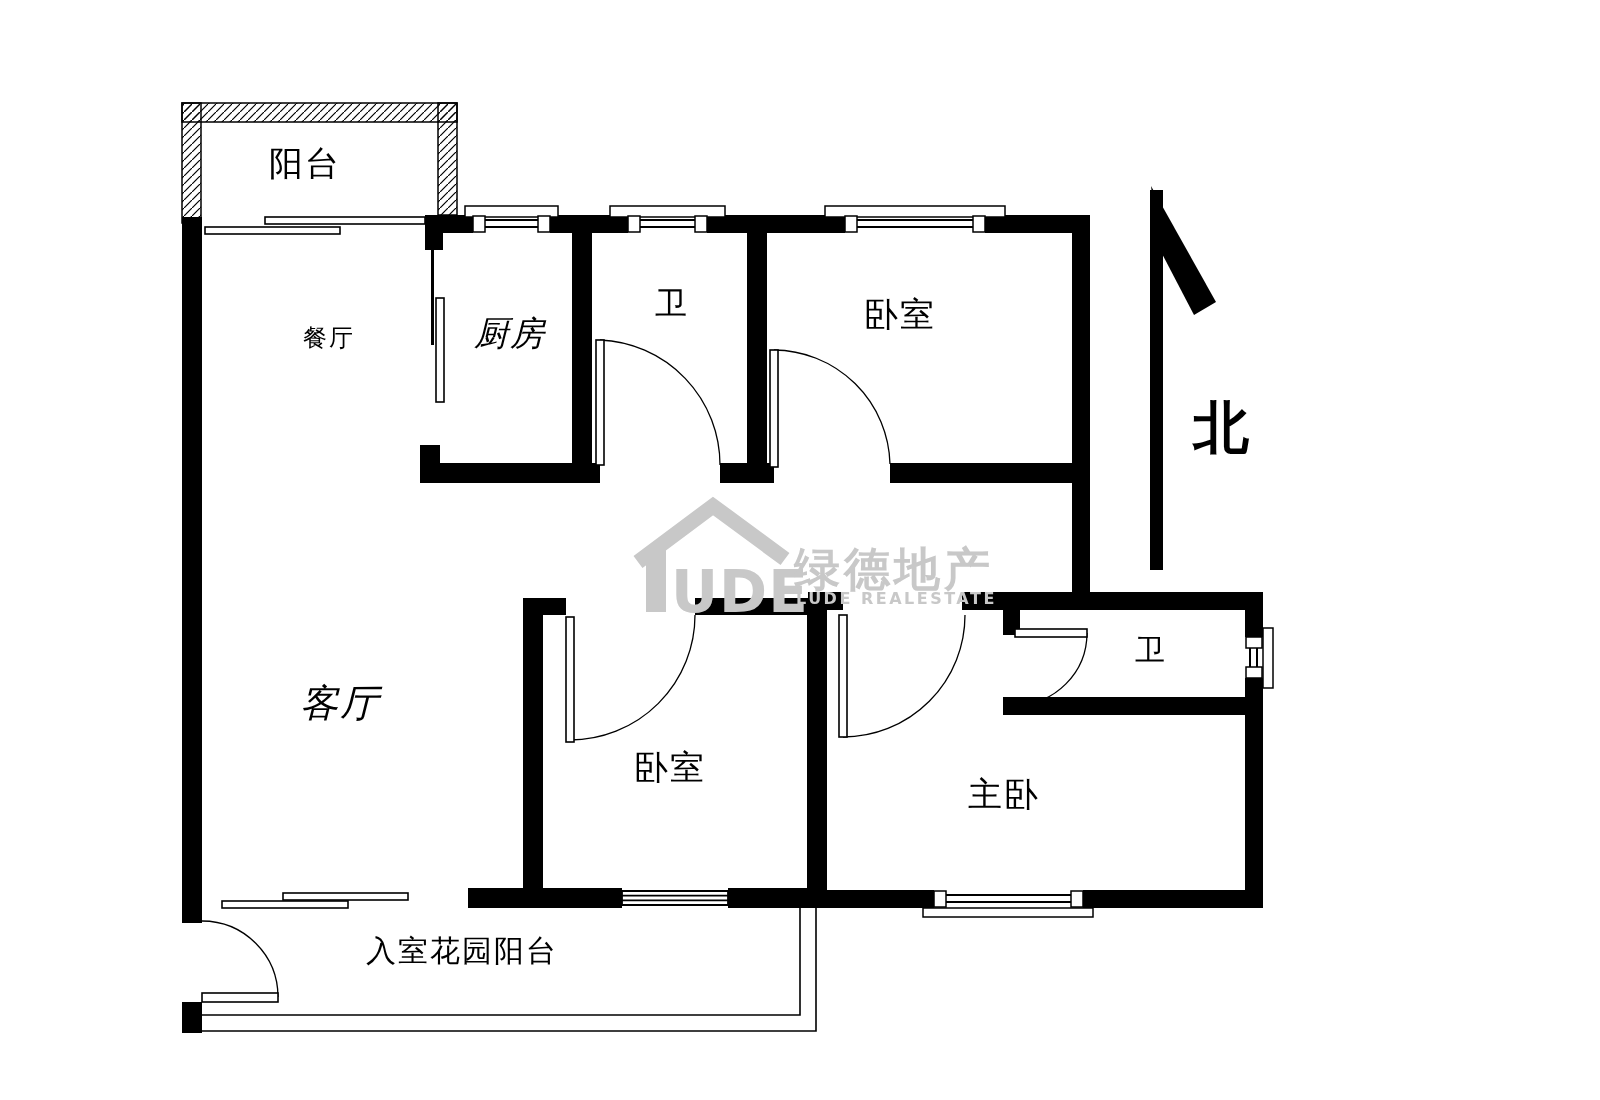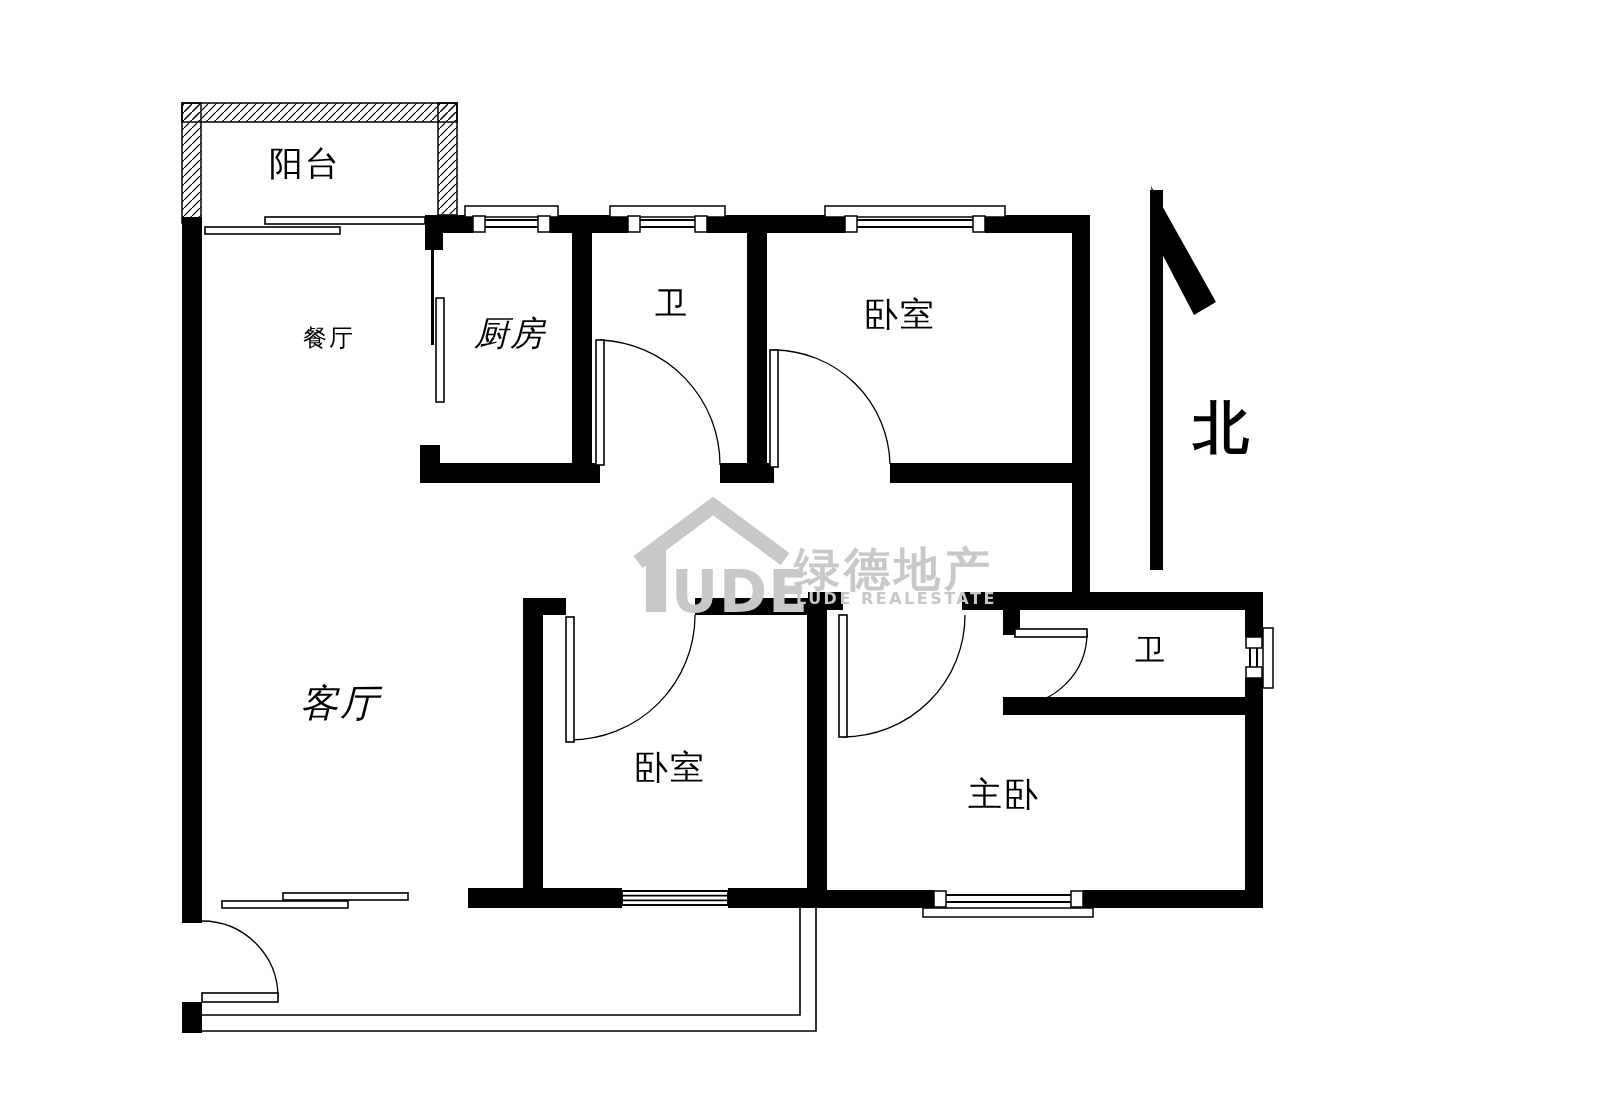--- a/index.html
+++ b/index.html
@@ -114,14 +114,15 @@
 
   <div class="room-label" style="left: 305px; top: 164px; font-size: 34px; text-align: right;">阳台</div>
   <div class="room-label" style="left: 288px; top: 338px; font-size: 24px; margin-left: 41px;">餐厅</div>
   <div class="room-label" style="left: 510px; top: 334px; font-size: 34px; font-style: italic;">厨房</div>
   <div class="room-label" style="left: 672px; top: 304px; font-size: 32px;">卫</div>
   <div class="room-label" style="left: 900px; top: 315px; font-size: 34px;">卧室</div>
   <div class="room-label" style="left: 340px; top: 703px; font-size: 38px; font-style: italic;">客厅</div>
   <div class="room-label" style="left: 670px; top: 768px; font-size: 34px;">卧室</div>
   <div class="room-label" style="left: 1151px; top: 650px; font-size: 30px;">卫</div>
   <div class="room-label" style="left: 1004px; top: 795px; font-size: 34px;">主卧</div>
+  <div class="room-label" style="left: 462px; top: 951px; font-size: 30px;">入室花园阳台</div>
   <div class="north-label" style="left: 1221px; top: 429px; font-size: 56px;">北</div>
 </div>
 
 </body></html>

